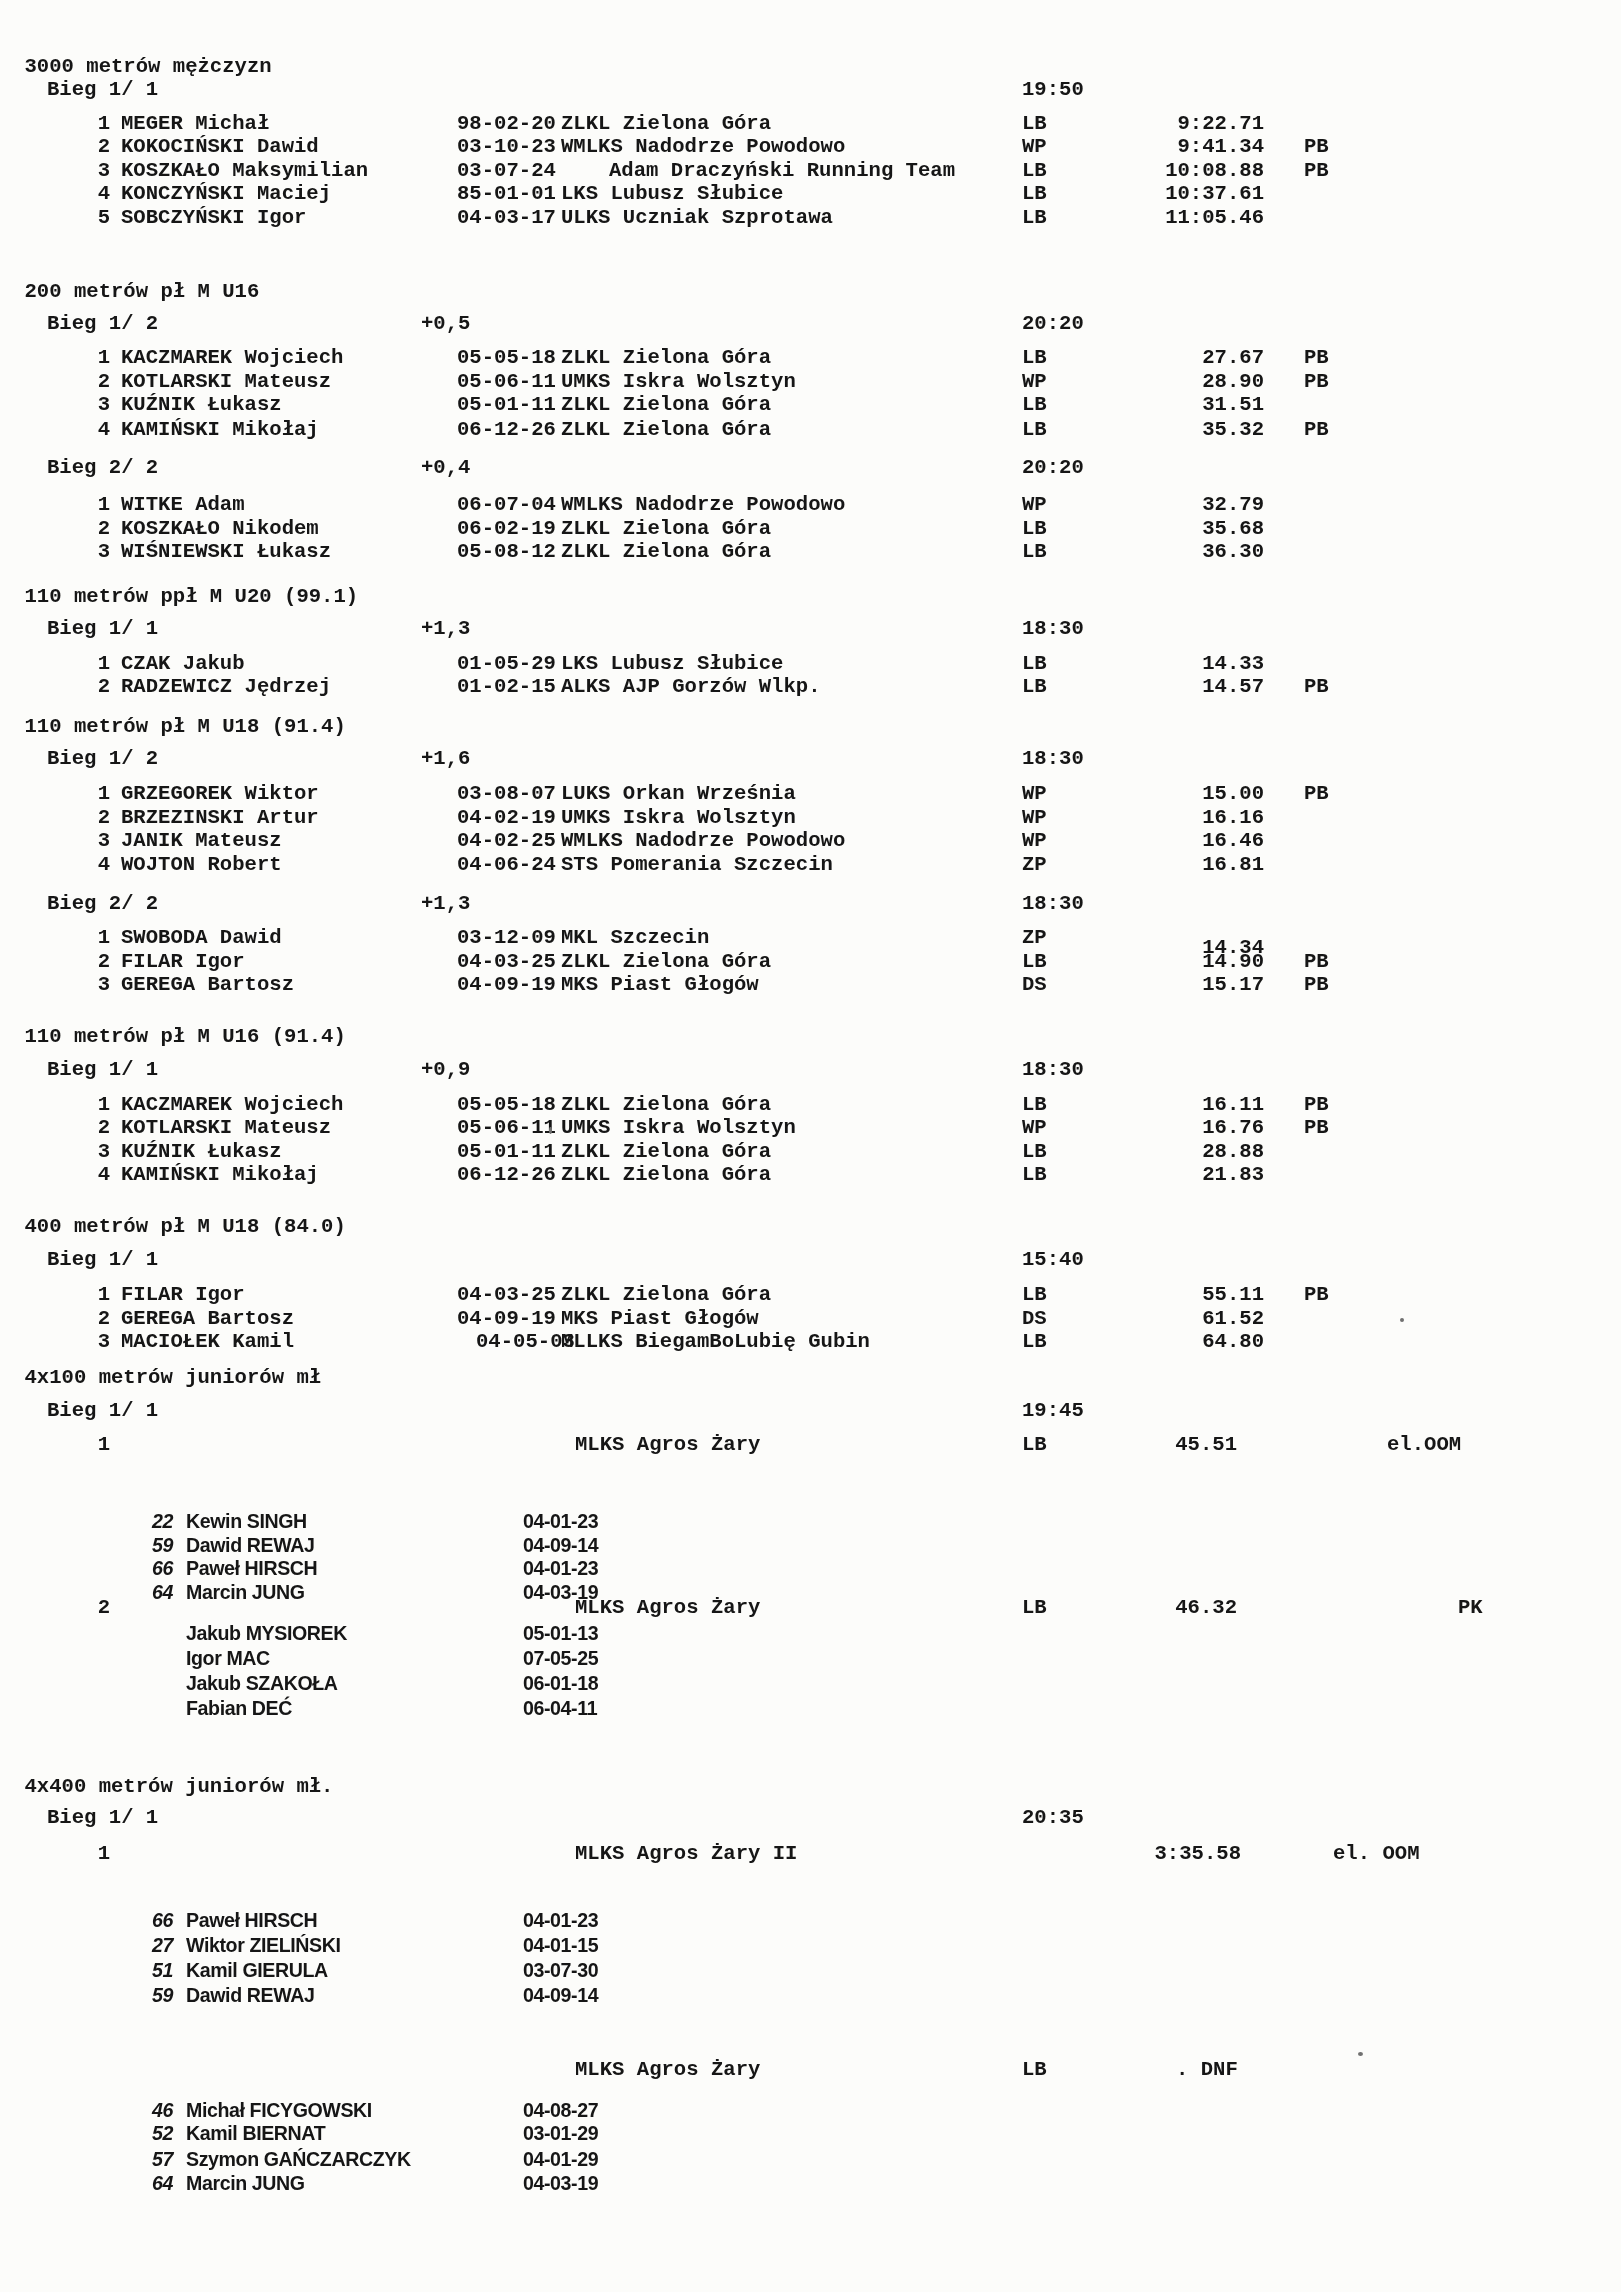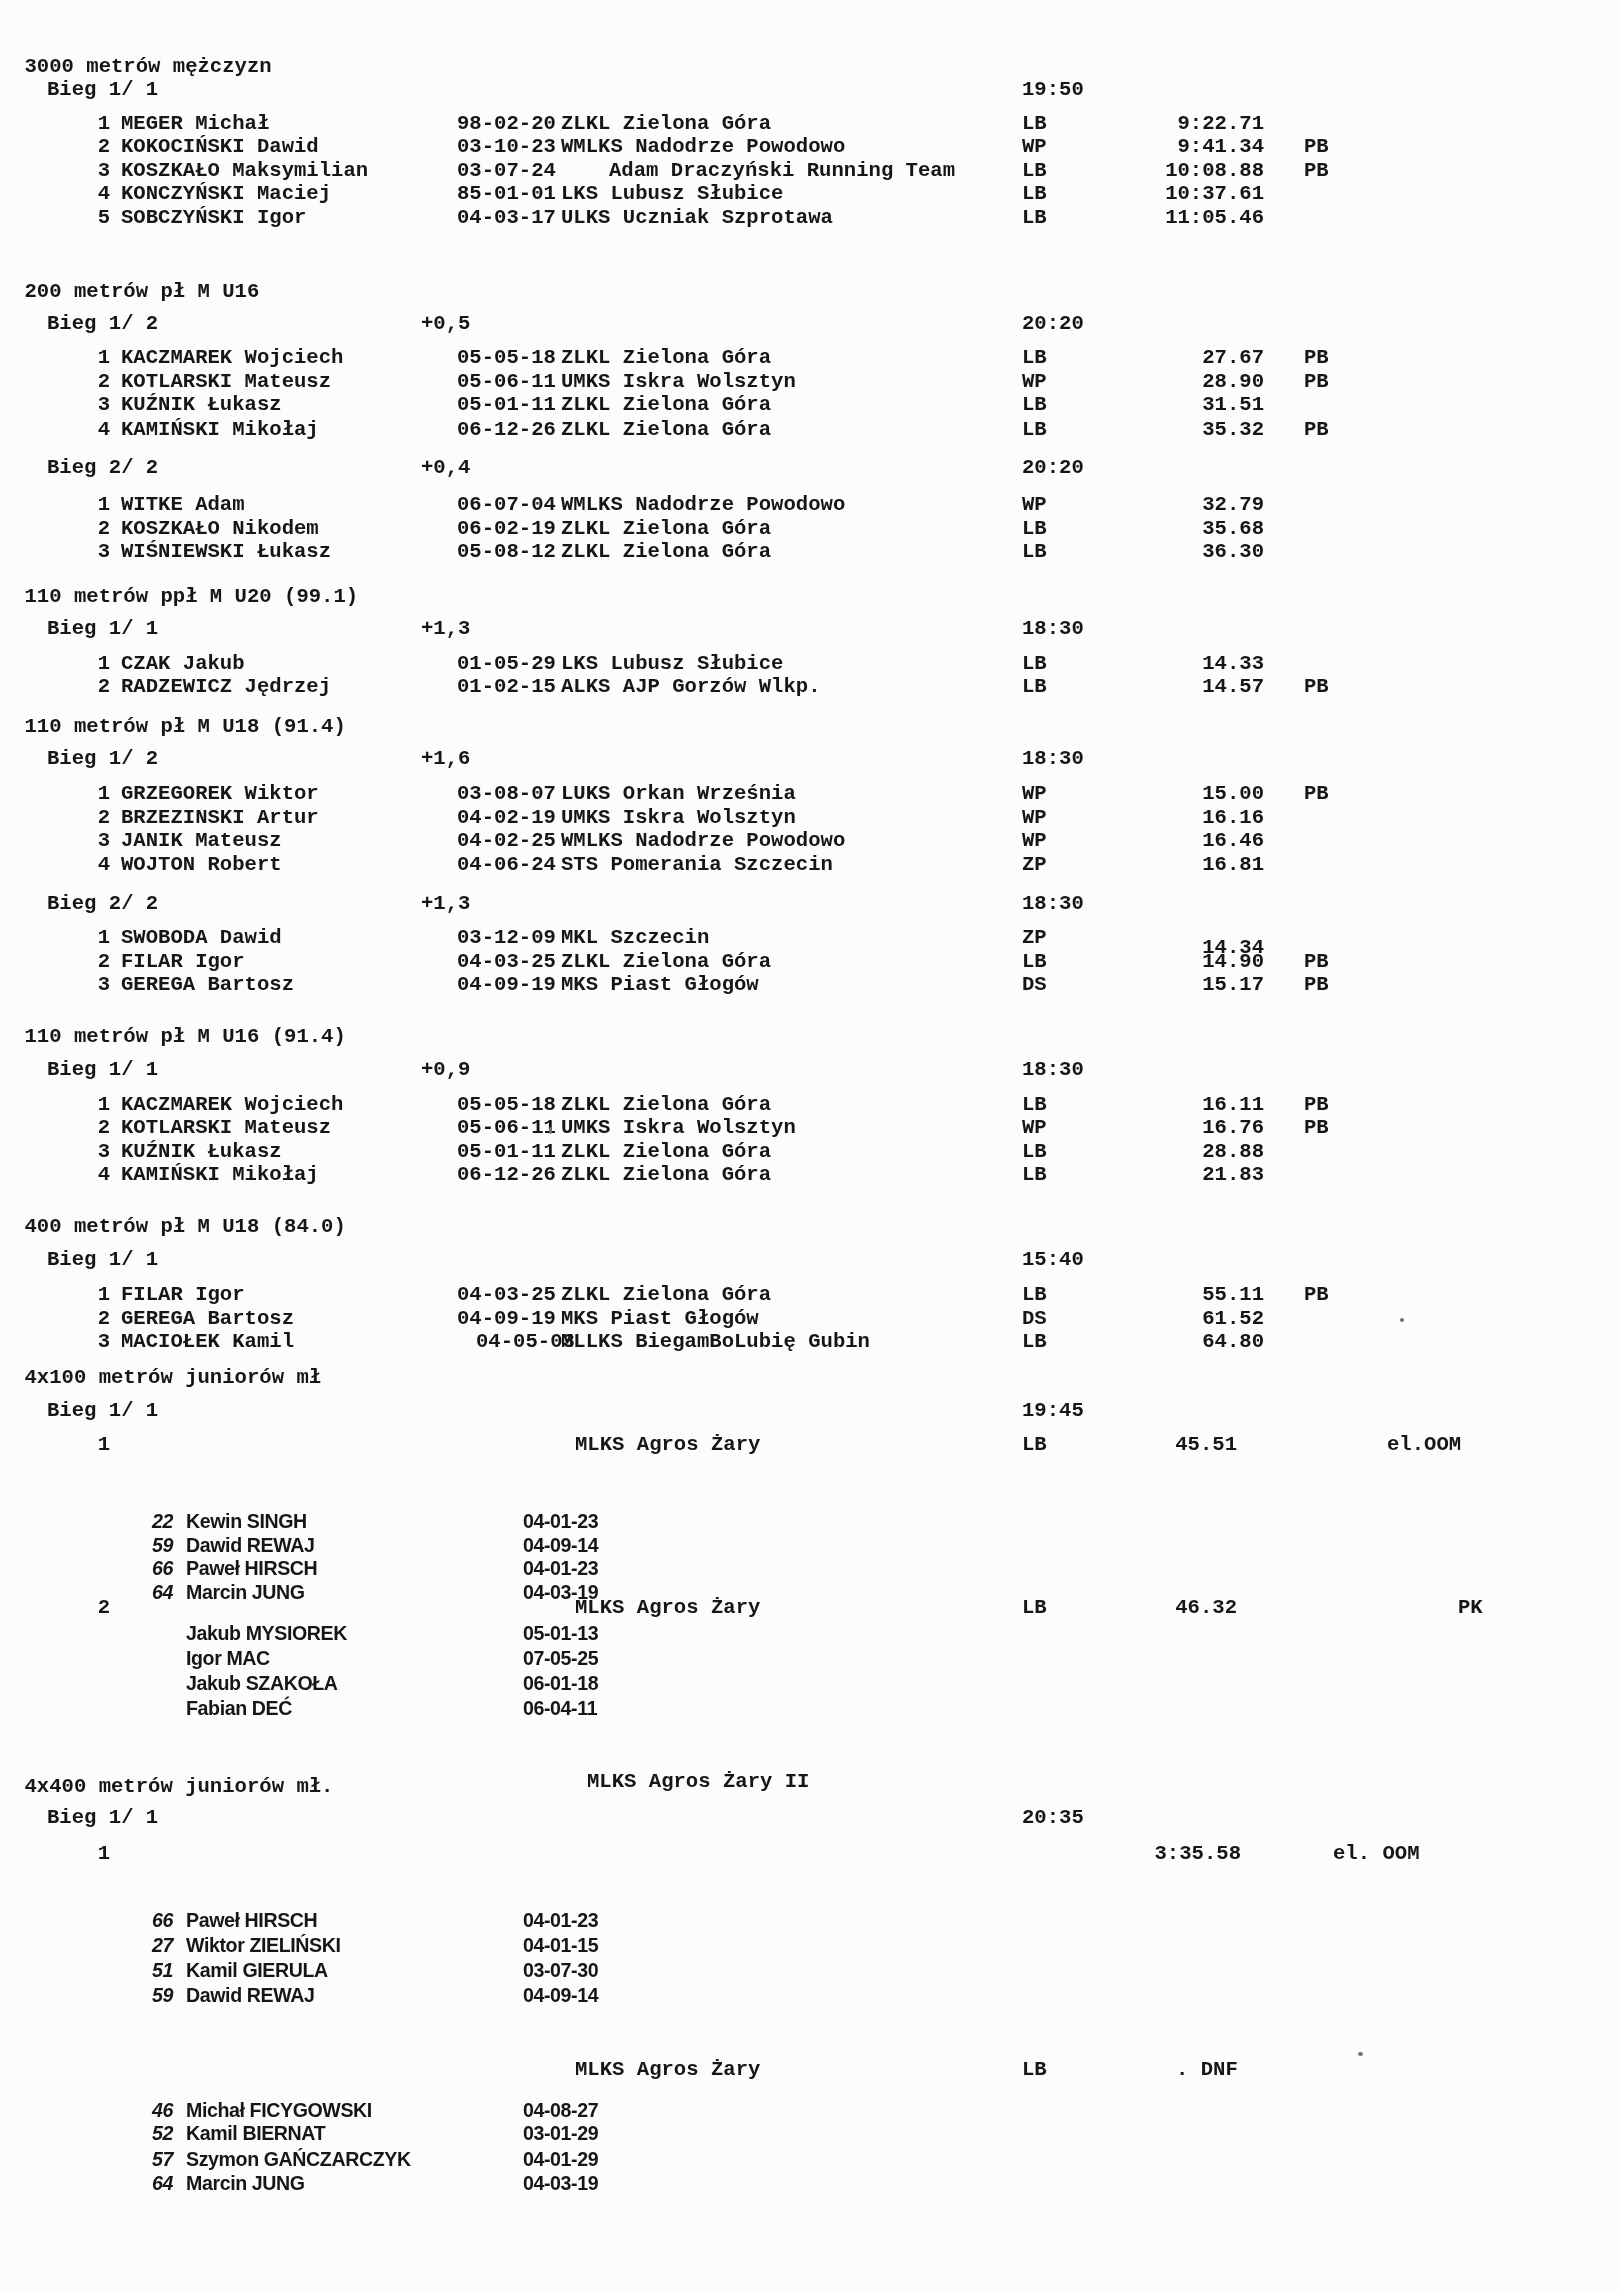--- a/index.html
+++ b/index.html
@@ -271,21 +271,21 @@
     <div class="t sans" style="left: 186px; top: 1646px;">Igor MAC</div>
     <div class="t sans" style="left: 523px; top: 1646px;">07-05-25</div>
     <div class="t sans" style="left: 186px; top: 1671px;">Jakub SZAKOŁA</div>
     <div class="t sans" style="left: 523px; top: 1671px;">06-01-18</div>
     <div class="t sans" style="left: 186px; top: 1696px;">Fabian DEĆ</div>
     <div class="t sans" style="left: 523px; top: 1696px;">06-04-11</div>
     <div class="t" style="left: 24.5px; top: 1775px;">4x400 metrów juniorów mł.</div>
     <div class="t" style="left: 47px; top: 1806px;">Bieg 1/ 1</div>
     <div class="t" style="left: 1022px; top: 1806px;">20:35</div>
     <div class="t ra" style="left: 71px; top: 1842px; width: 39px;">1</div>
-    <div class="t" style="left: 575px; top: 1770px; margin-left: 12px;">MLKS Agros Żary II</div>
+    <div class="t" style="left: 575px; top: 1842px;">MLKS Agros Żary II</div>
     <div class="t ra" style="left: 1065px; top: 1842px; width: 176px;">3:35.58</div>
     <div class="t" style="left: 1333px; top: 1842px;">el. OOM</div>
     <div class="t sans bib ra" style="left: 124px; top: 1908px; width: 49px;">66</div>
     <div class="t sans" style="left: 186px; top: 1908px;">Paweł HIRSCH</div>
     <div class="t sans" style="left: 523px; top: 1908px;">04-01-23</div>
     <div class="t sans bib ra" style="left: 124px; top: 1933px; width: 49px;">27</div>
     <div class="t sans" style="left: 186px; top: 1933px;">Wiktor ZIELIŃSKI</div>
     <div class="t sans" style="left: 523px; top: 1933px;">04-01-15</div>
     <div class="t sans bib ra" style="left: 124px; top: 1958px; width: 49px;">51</div>
     <div class="t sans" style="left: 186px; top: 1958px;">Kamil GIERULA</div>

